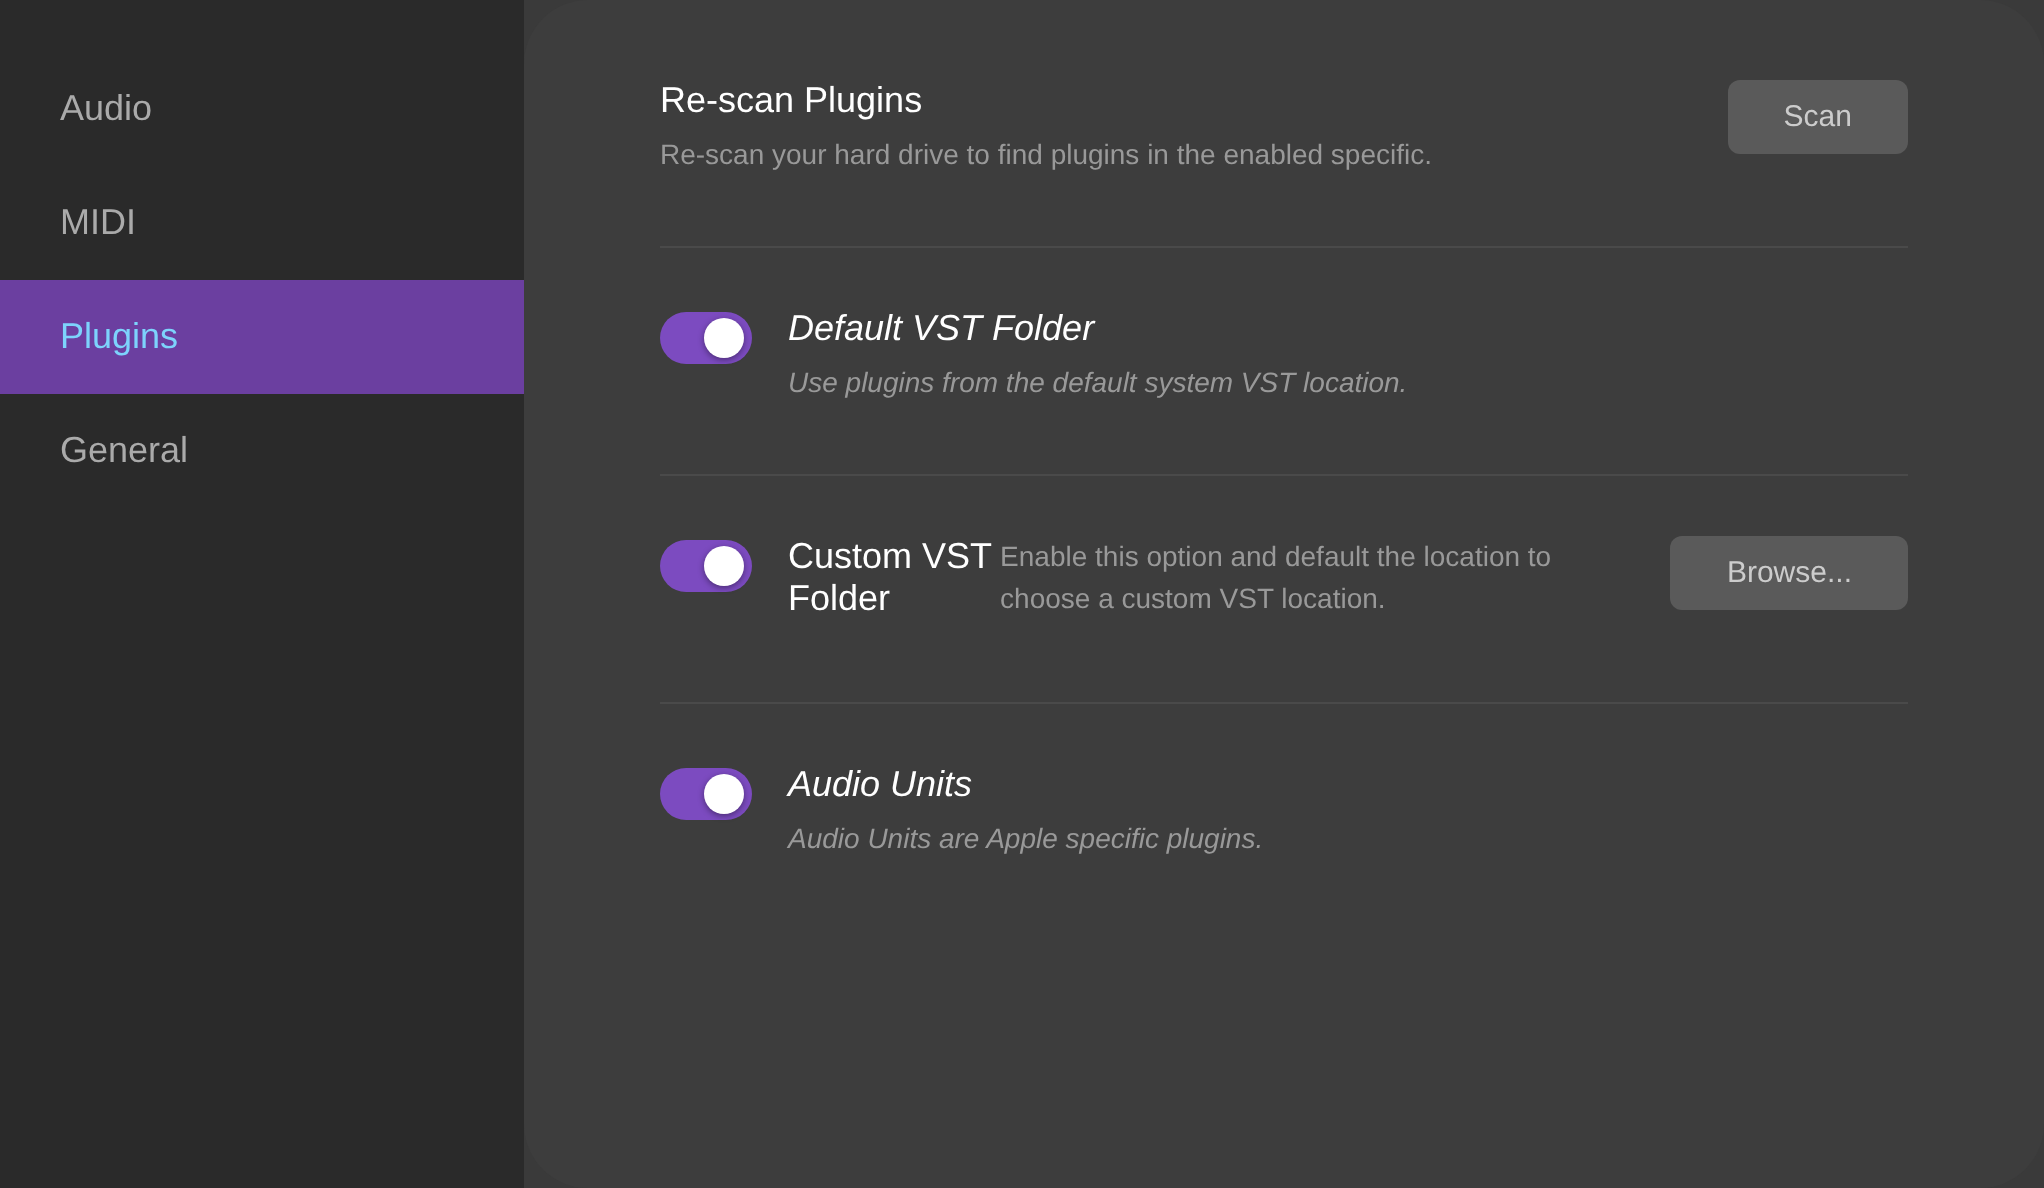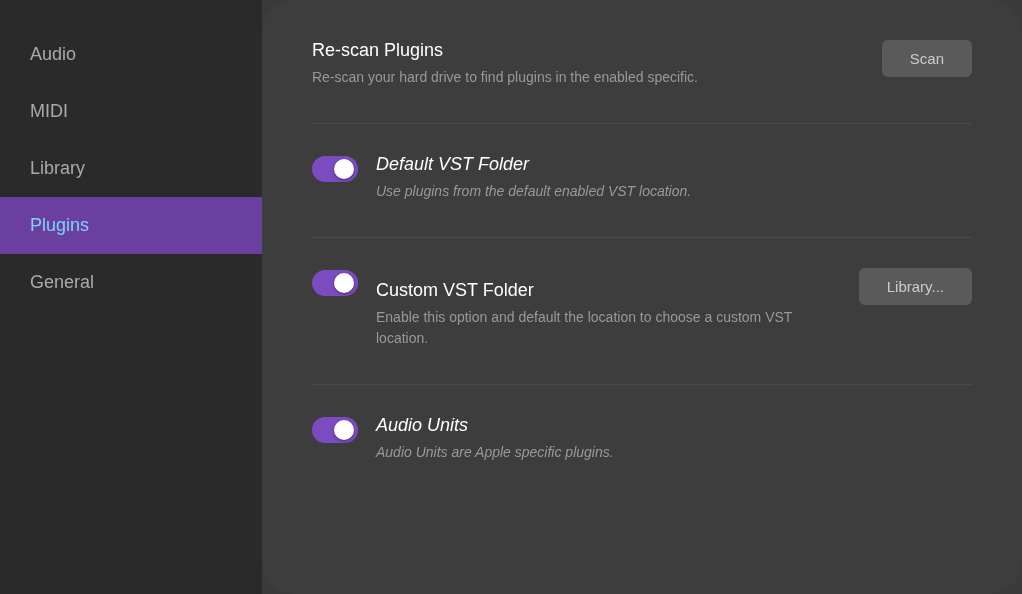--- a/index.html
+++ b/index.html
@@ -49,21 +49,21 @@
       top: 0;
       bottom: 0;
       width: 4px;
       background: #8b5fd0;
     }
 
     
     .main-content {
       flex: 1;
       background: #3d3d3d;
-      padding: 40px 50px;
+      padding: 40px 68px;
       overflow-y: auto;
       border-radius: 32px;
     }
 
     .section {
       margin-bottom: 35px;
     }
 
     .section-row {
       display: flex;
@@ -153,36 +153,32 @@
     }
 
     .section-with-toggle {
       display: flex;
       align-items: flex-start;
       justify-content: space-between;
     }
 
     .section-with-toggle .section-text {
       display: flex;
-      flex-direction: column;
-      margin-top: 12px;
+      flex-direction: row;
     }
   </style>
 </head>
 <body>
 
 <nav class="sidebar">
   <div class="sidebar-item">
     <span>Audio</span>
   </div>
   <div class="sidebar-item">
     <span>MIDI</span>
-  </div>
-  <div class="sidebar-item">
-    <span>Library</span>
   </div>
   <div class="sidebar-item active">
     <span>Plugins</span>
   </div>
   <div class="sidebar-item">
     <span>General</span>
   </div>
 </nav>
 
 <main class="main-content">
@@ -205,21 +201,21 @@
     <div class="toggle-row">
       <div class="toggle-wrapper">
         <div class="toggle">
           <div class="toggle-track">
             <div class="toggle-thumb"></div>
           </div>
         </div>
       </div>
       <div class="section-text">
         <div class="section-title">Default VST Folder</div>
-        <div class="section-desc">Use plugins from the default enabled VST location.</div>
+        <div class="section-desc">Use plugins from the default system VST location.</div>
       </div>
     </div>
   </div>
 
   <div class="divider"></div>
 
   <div class="section">
     <div class="section-with-toggle">
       <div style="display:flex; align-items:flex-start; flex:1;">
         <div class="toggle-wrapper">
@@ -228,21 +224,21 @@
               <div class="toggle-thumb"></div>
             </div>
           </div>
         </div>
         <div class="section-text">
           <div class="section-title">Custom VST Folder</div>
           <div class="section-desc">Enable this option and default the location to choose a custom VST location.</div>
         </div>
       </div>
       <div class="section-action">
-        <button class="btn">Library...</button>
+        <button class="btn">Browse...</button>
       </div>
     </div>
   </div>
 
   <div class="divider"></div>
 
   <div class="section">
     <div class="toggle-row">
       <div class="toggle-wrapper">
         <div class="toggle">

